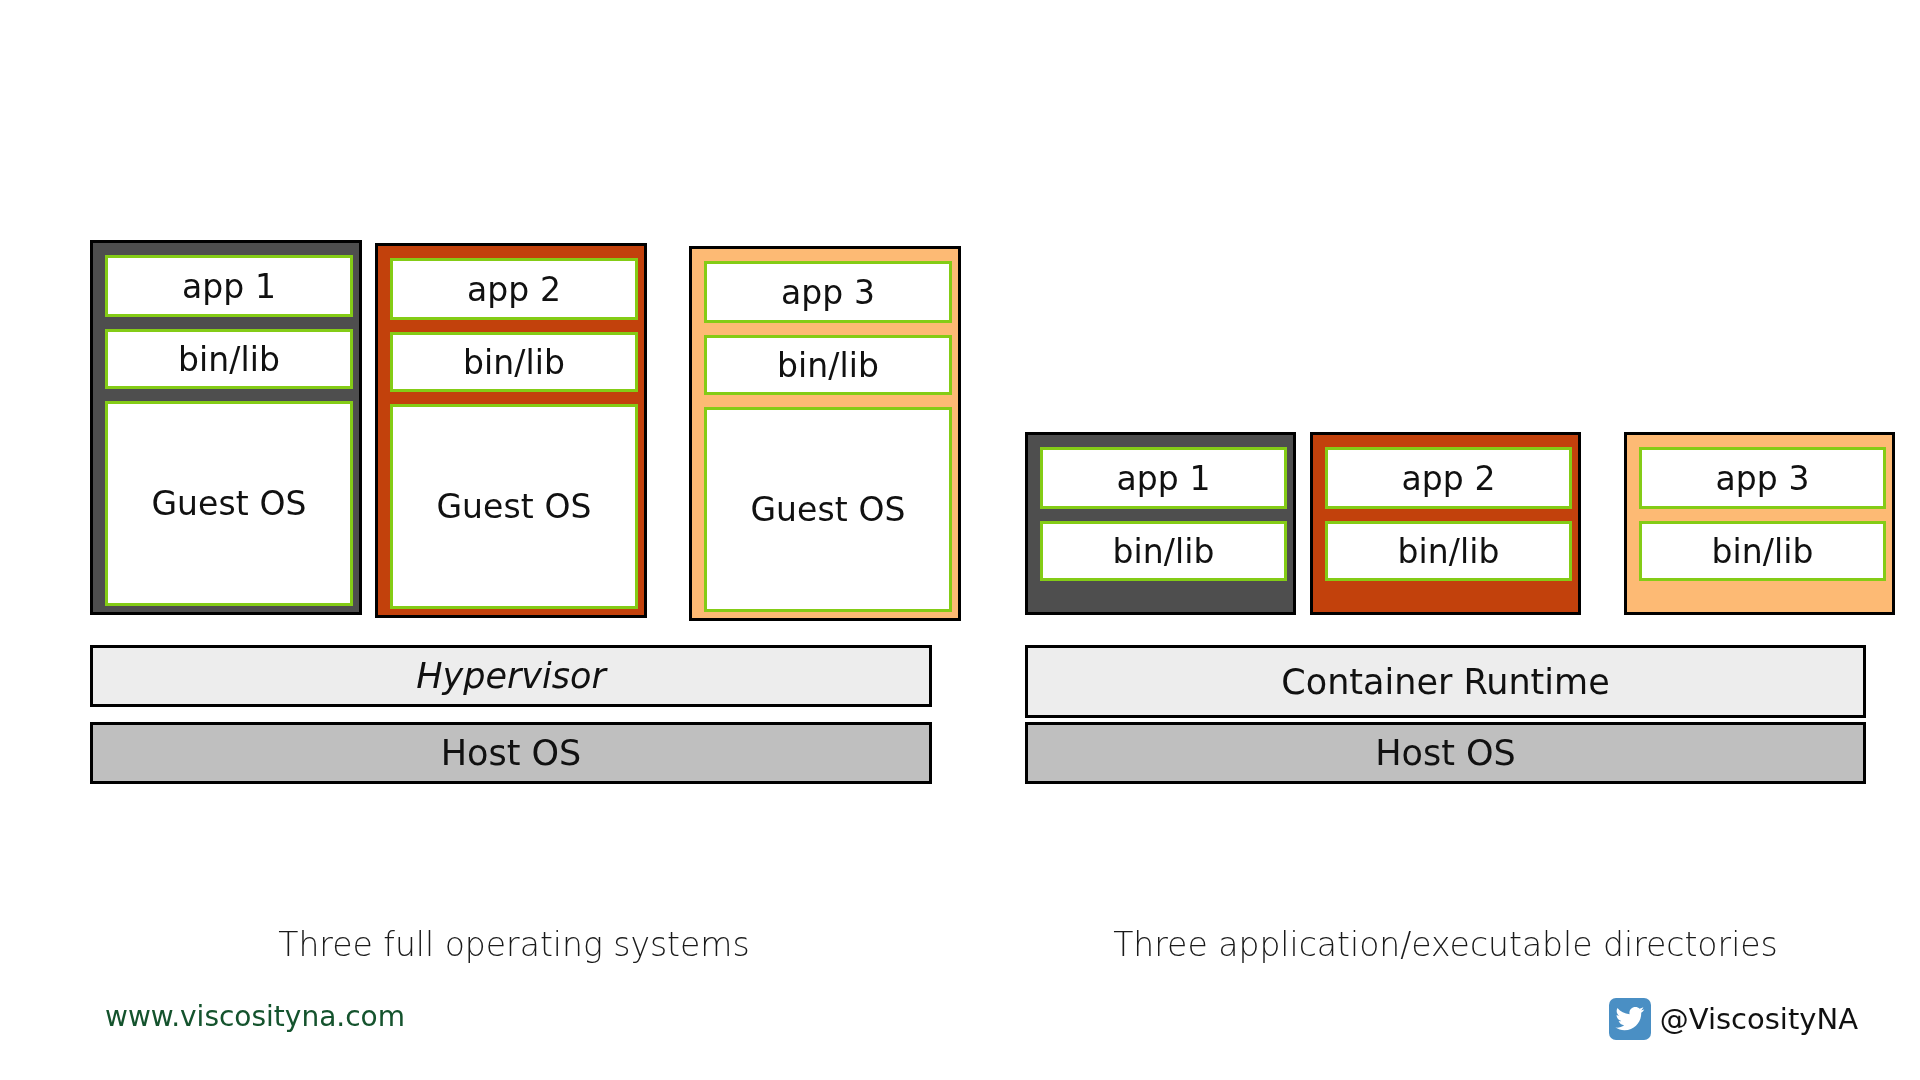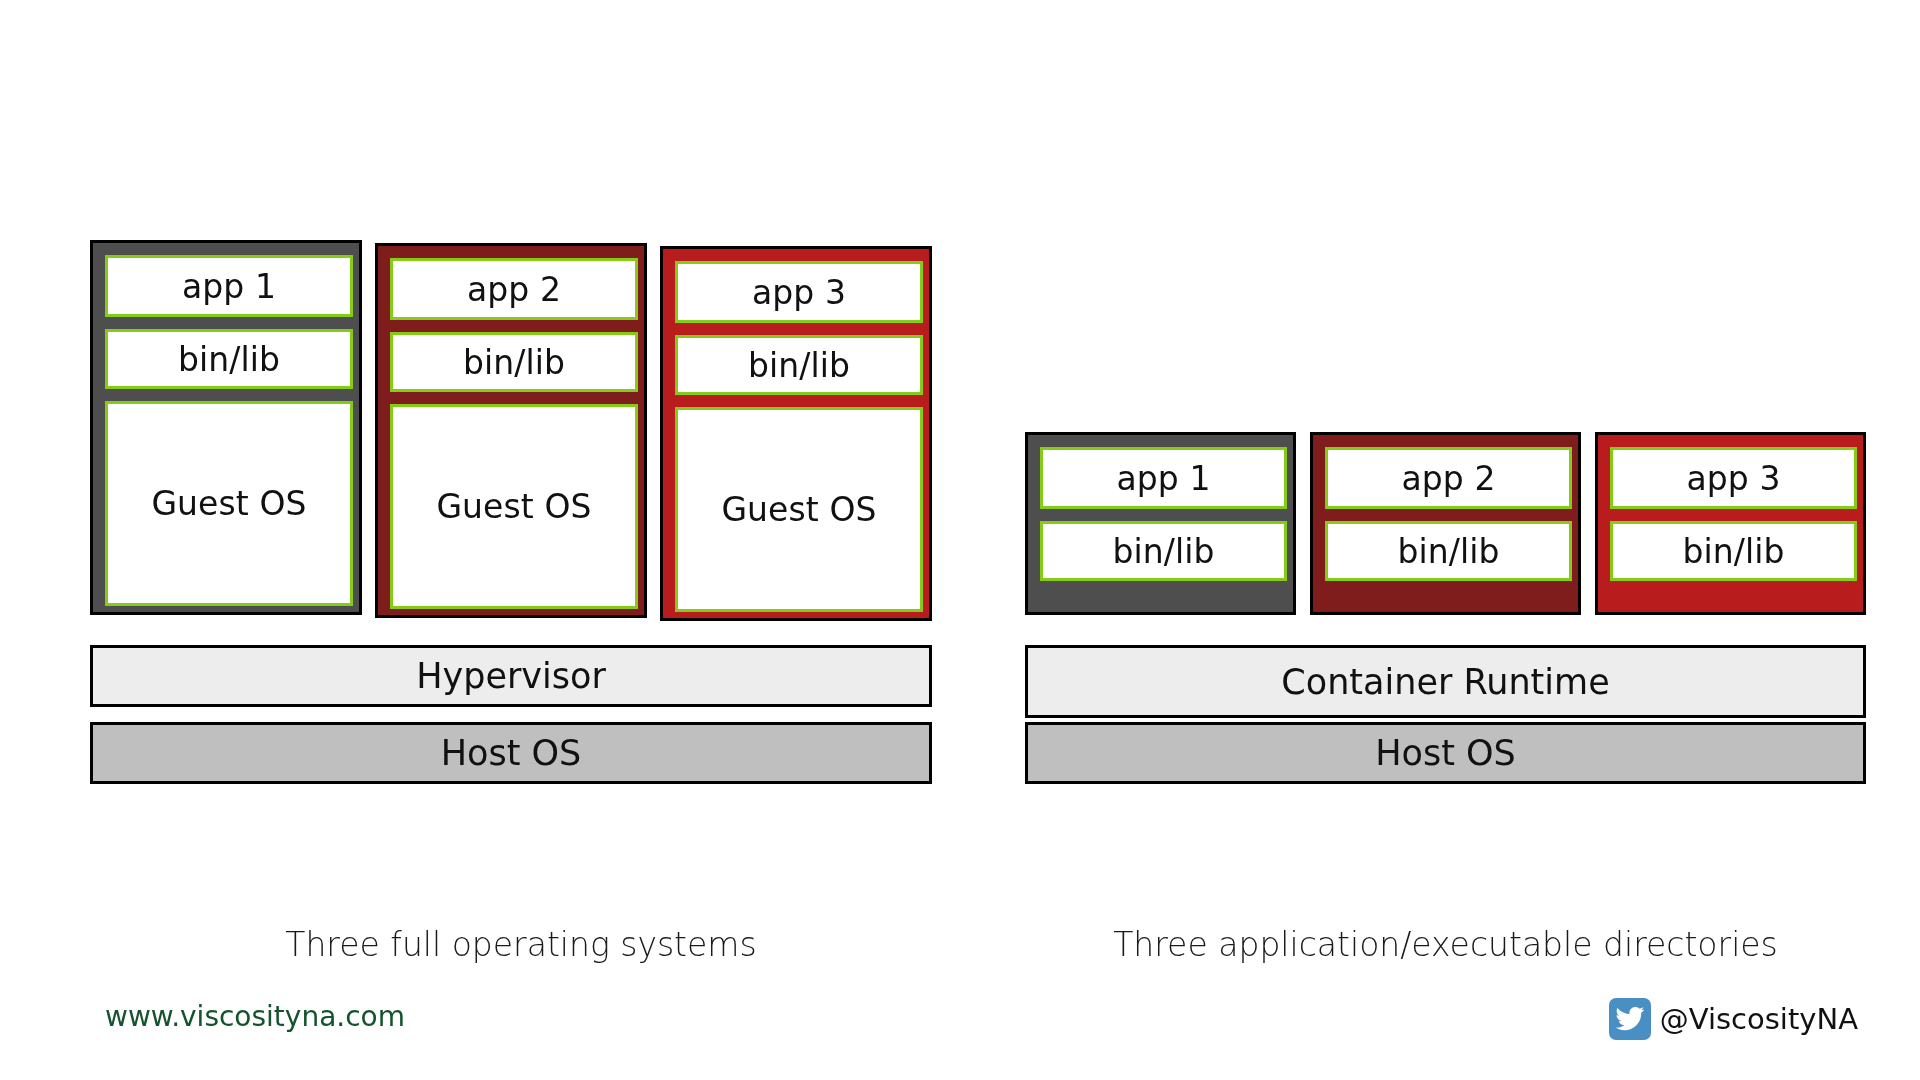--- a/index.html
+++ b/index.html
@@ -38,22 +38,22 @@
     justify-content: center;
     font-family: "DejaVu Sans", "Liberation Sans", sans-serif;
     font-size: 33px;
     font-weight: 400;
     color: #111111;
     letter-spacing: 0.1px;
   }
 
   
   .shade-dark  { background: #4e4e4e; }
-  .shade-mid   { background: #7f1d1d; }
-  .shade-light { background: #b91c1c; }
+  .shade-mid   { background: #c2410c; }
+  .shade-light { background: #fdba74; margin-left: 29px; }
 
   
   .bar {
     position: absolute;
     box-sizing: border-box;
     border: 3px solid #000000;
     display: flex;
     align-items: center;
     justify-content: center;
     font-size: 35px;
@@ -144,29 +144,29 @@
       <span>app 3</span>
     </div>
     <div class="inner-box" style="left:12px; top:86px; width:248px; height:60px;">
       <span>bin/lib</span>
     </div>
     <div class="inner-box" style="left:12px; top:158px; width:248px; height:205px;">
       <span>Guest OS</span>
     </div>
   </div>
 
-  <div class="bar bar-hypervisor" style="left:90px; top:645px; width:842px; height:62px;">
+  <div class="bar bar-hypervisor" style="left:90px; top:645px; width:842px; height:62px;font-style:italic;">
     <span>Hypervisor</span>
   </div>
 
   <div class="bar bar-hostos" style="left:90px; top:722px; width:842px; height:62px;">
     <span>Host OS</span>
   </div>
 
-  <div class="caption" style="left:100px; top:925px; width:842px;">
+  <div class="caption" style="left:93px; top:925px; width:842px;">
     <span>Three full operating systems</span>
   </div>
 
   <div class="panel shade-dark" style="left:1025px; top:432px; width:271px; height:183px;">
     <div class="inner-box" style="left:12px; top:12px; width:247px; height:62px;">
       <span>app 1</span>
     </div>
     <div class="inner-box" style="left:12px; top:86px; width:247px; height:60px;">
       <span>bin/lib</span>
     </div>

